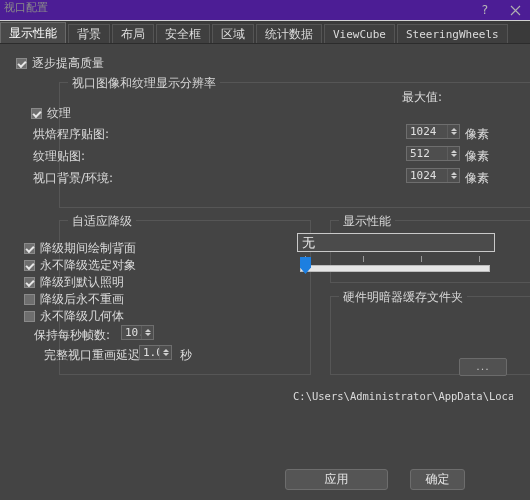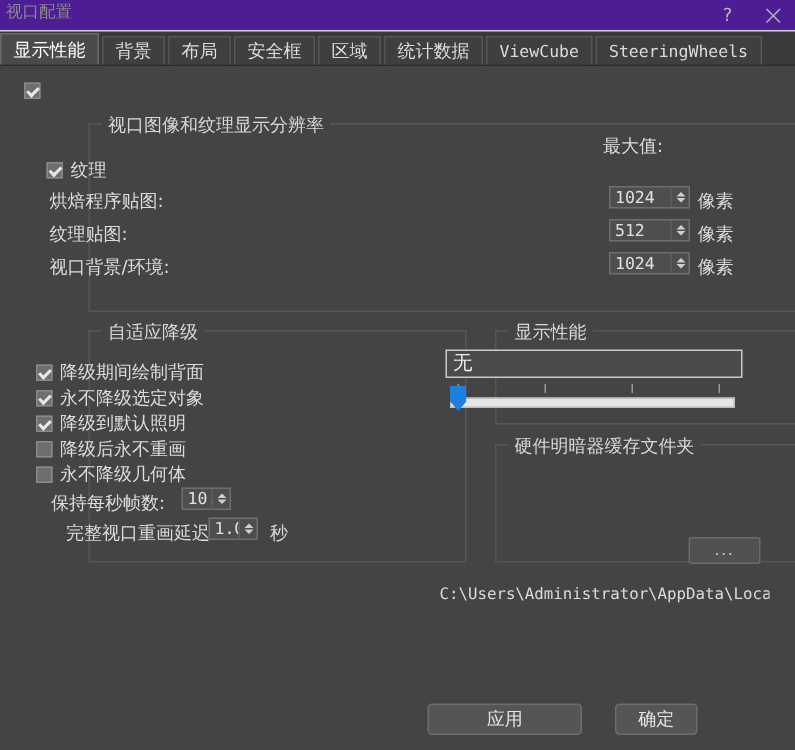--- a/index.html
+++ b/index.html
@@ -314,20 +314,21 @@
   <div class="tab">区域</div>
   <div class="tab">统计数据</div>
   <div class="tab mono">ViewCube</div>
   <div class="tab mono">SteeringWheels</div>
 </div>
 
 <div class="content">
 
   <div class="cb-row" style="left:16px; top:11px;">
     <span class="cbox checked"></span>
+    <span class="cb-label">逐步提高质量</span>
   </div>
 
   <div class="group" style="left:14px; top:38px; width:502px; height:126px;">
     <span class="group-title">视口图像和纹理显示分辨率</span>
   </div>
 
   <span class="lbl" style="left:402px; top:45px; font-size:12px;">最大值:</span>
 
   <div class="cb-row" style="left:31px; top:61px;">
     <span class="cbox checked"></span>

